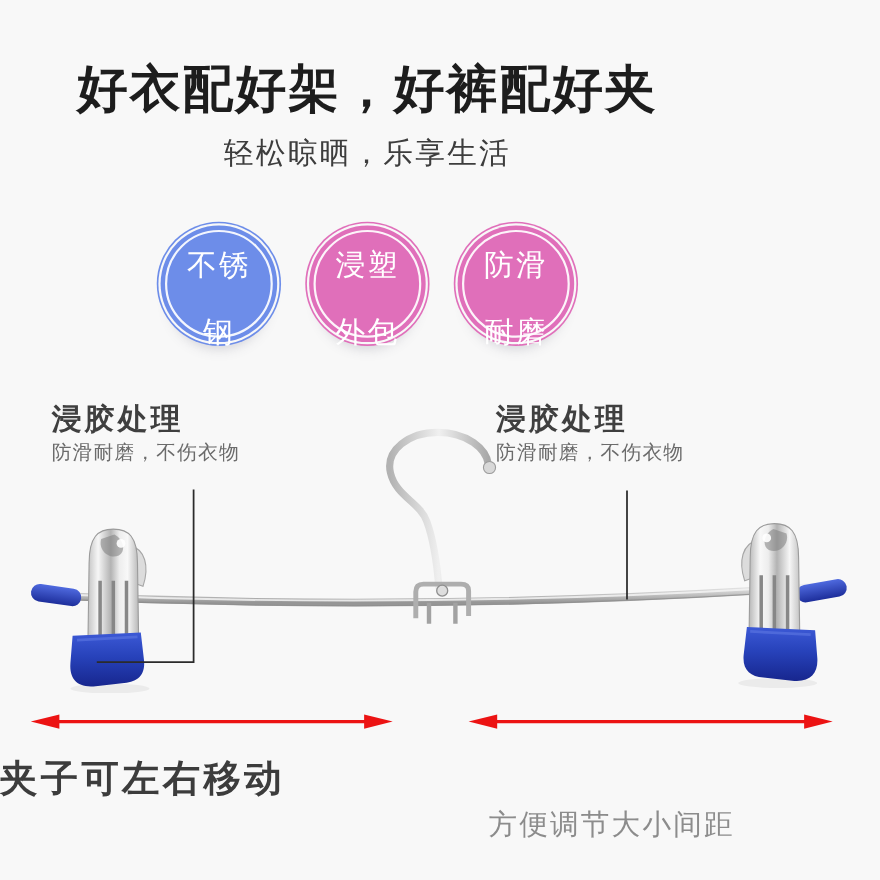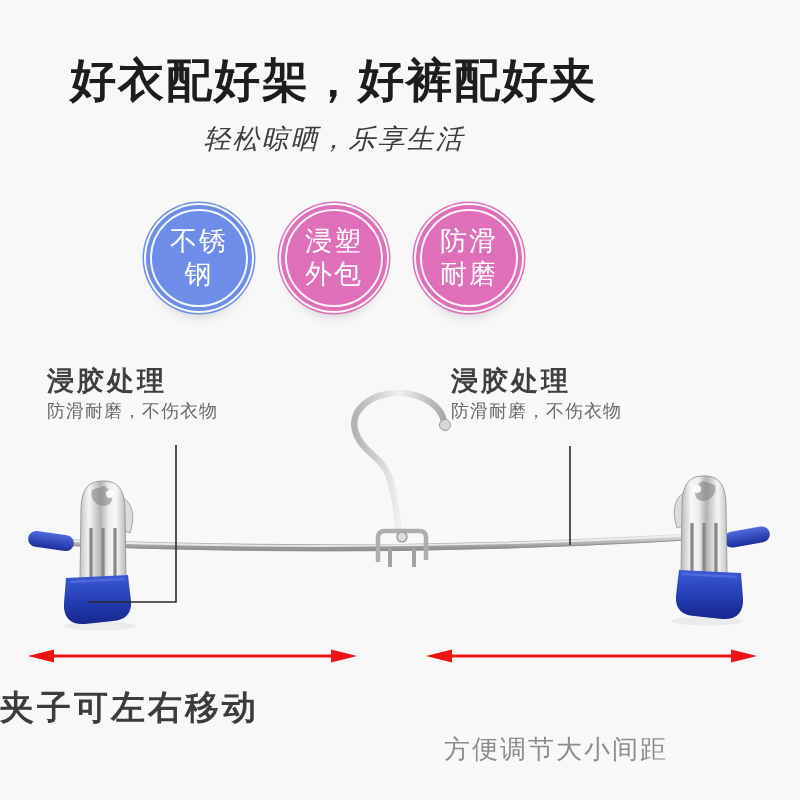--- a/index.html
+++ b/index.html
@@ -12,41 +12,41 @@
 
   
   .main-title {
     position: absolute; top: 50px; left: 0; right: 0;
     text-align: center; font-size: 46px; font-weight: 700;
     color: #1d1d1d; letter-spacing: 2px; white-space: nowrap;
   }
   .sub-title {
     position: absolute; top: 121px; left: 0; right: 0;
     text-align: center; font-size: 27px; font-weight: 400;
-    color: #3d3d3d; letter-spacing: 2px; white-space: nowrap; font-style: italic;
+    color: #3d3d3d; letter-spacing: 2px; white-space: nowrap;
   }
 
   
   .badges {
     position: absolute; top: 205px; left: 0; right: 0;
     display: flex; justify-content: center; gap: 29px;
   }
   .badge {
     position: relative; width: 106px; height: 106px; border-radius: 50%;
     background: var(--c, #6d8de9);
     box-shadow: 0 0 0 2px #f8f8f8, 0 0 0 3.5px var(--c, #6d8de9),
                 0 14px 12px -9px rgba(90, 90, 110, 0.28);
     display: flex; flex-direction: column; align-items: center; justify-content: center;
     color: #fff; font-size: 27px; line-height: 33px; font-weight: 400; letter-spacing: 2px;
   }
   .badge::after {
     content: ""; position: absolute; inset: 4px; border-radius: 50%;
     border: 2px solid rgba(255, 255, 255, 0.92);
   }
-  .badge span { display: block; text-align: right; }
+  .badge span { display: block; text-align: right; margin-top: 28px; }
 
   
   .callout-label { position: absolute; top: 363px; width: 250px; text-align: left; }
   .callout-label.left  { left: 47px; }
   .callout-label.right { left: 451px; }
   .callout-title { font-size: 27px; font-weight: 700; color: #3f3f3f; letter-spacing: 3px; white-space: nowrap; }
   .callout-sub   { margin-top: 0; font-size: 18px; font-weight: 400; color: #6b6b6b; letter-spacing: 1px; white-space: nowrap; }
 
   
   .hanger-svg { position: absolute; top: 378px; left: 0; width: 800px; height: 252px; }

